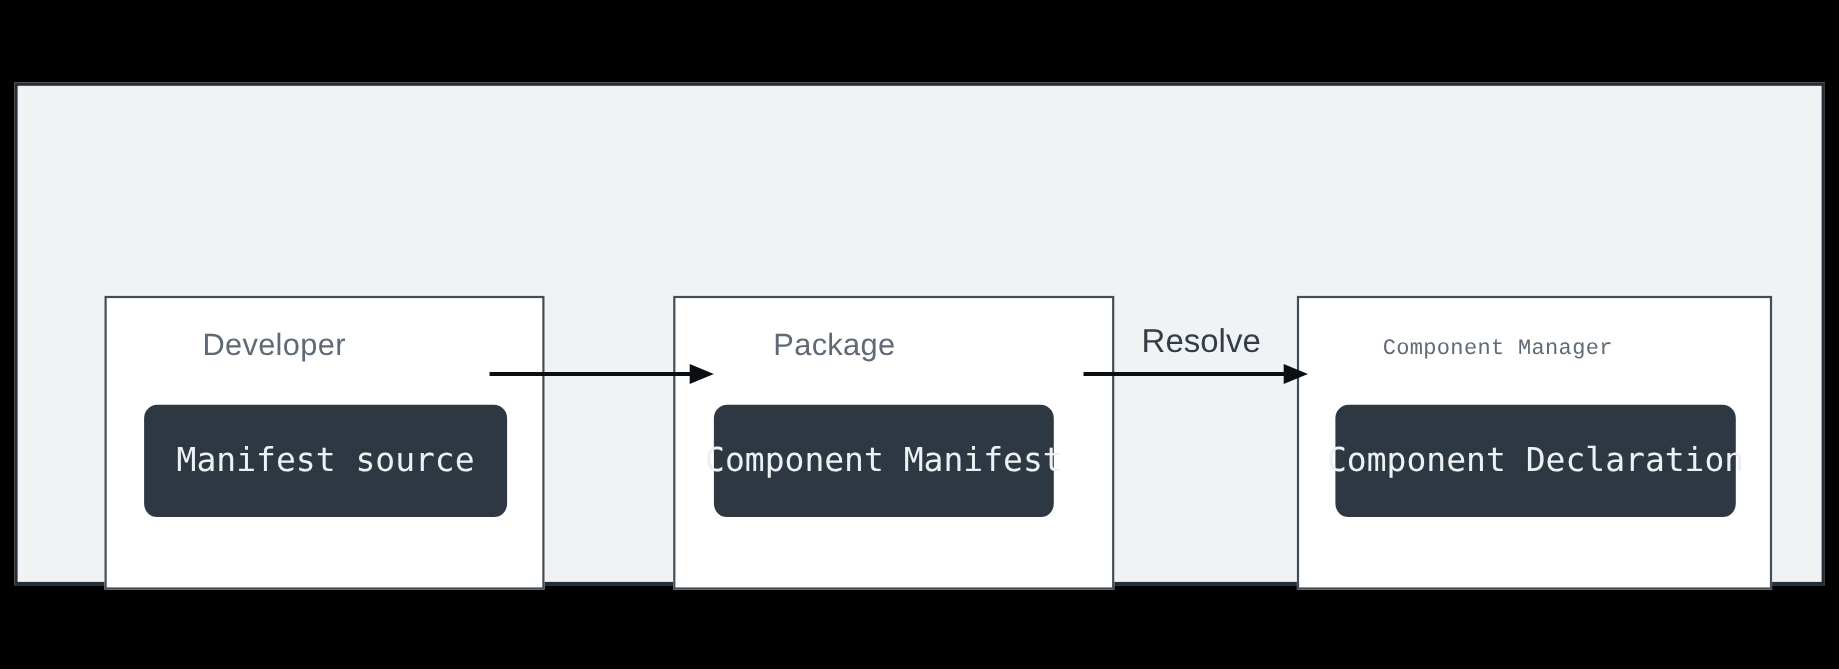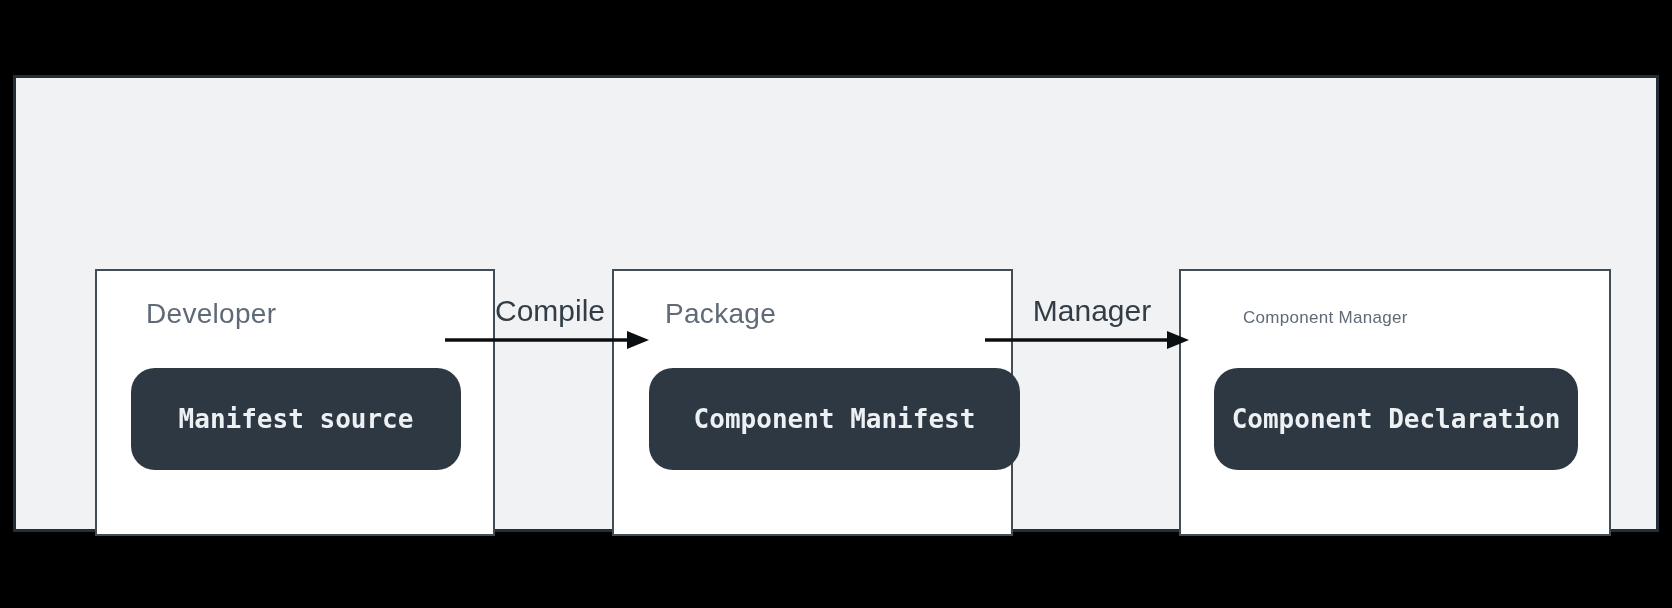--- a/index.html
+++ b/index.html
@@ -36,38 +36,39 @@
   }
   .node-developer{left:79px;width:400px;}
   .node-package{left:596px;width:401px;}
   .node-component-manager{left:1163px;width:432px;}
   .node-label{
     position:absolute;
     color:var(--node-label);
     font-size:28px;line-height:34px;
     letter-spacing:0.3px;
     white-space:nowrap;
+    margin-left:38px;
   }
   .node-developer .node-label{left:49px;top:26px;}
   .node-package .node-label{left:51px;top:26px;}
-  .node-component-manager .node-label{left:62px;top:30px;font-size:17px;}
+  .node-component-manager .node-label{left:38px;top:30px;font-size:20px;font-family:Liberation Mono, monospace;}
   .artifact{
     position:absolute;top:97px;height:102px;
     background:var(--artifact-background);
-    border-radius:24px;
+    border-radius:12px;
     color:var(--artifact-text);
     font-family:"DejaVu Sans Mono", monospace;
-    font-size:26px;line-height:36px;font-weight:700;
+    font-size:30px;line-height:36px;font-weight:400;
     display:flex;flex-direction:column;
     align-items:center;justify-content:center;
     text-align:center;
     white-space:nowrap;
   }
   .node-developer .artifact{left:34px;width:330px;}
-  .node-package .artifact{left:35px;width:371px;gap:14px;}
+  .node-package .artifact{left:35px;width:309px;gap:14px;}
   .node-component-manager .artifact{left:33px;width:364px;align-items:center;}
   .edges-svg{
     position:absolute;left:0;top:0;width:1672px;height:608px;
     pointer-events:none;
   }
   .edge-label{
     position:absolute;top:294px;width:220px;
     text-align:center;
     font-size:30px;line-height:34px;
     color:var(--edge-label);
@@ -109,15 +110,14 @@
     <g stroke="#0c0f12" fill="#0c0f12">
       <line x1="445" y1="340" x2="631" y2="340" stroke-width="3.5"></line>
       <polygon points="649,340 627,331 627,349" stroke="none"></polygon>
     </g>
     <g stroke="#0c0f12" fill="#0c0f12">
       <line x1="985" y1="340" x2="1171" y2="340" stroke-width="3.5"></line>
       <polygon points="1189,340 1167,331 1167,349" stroke="none"></polygon>
     </g>
   </svg>
 
-  <div class="edge-label edge-label-compile">Compile</div>
-  <div class="edge-label edge-label-resolve">Manager</div>
+  <div class="edge-label edge-label-resolve">Resolve</div>
 </div>
 
 </body></html>

